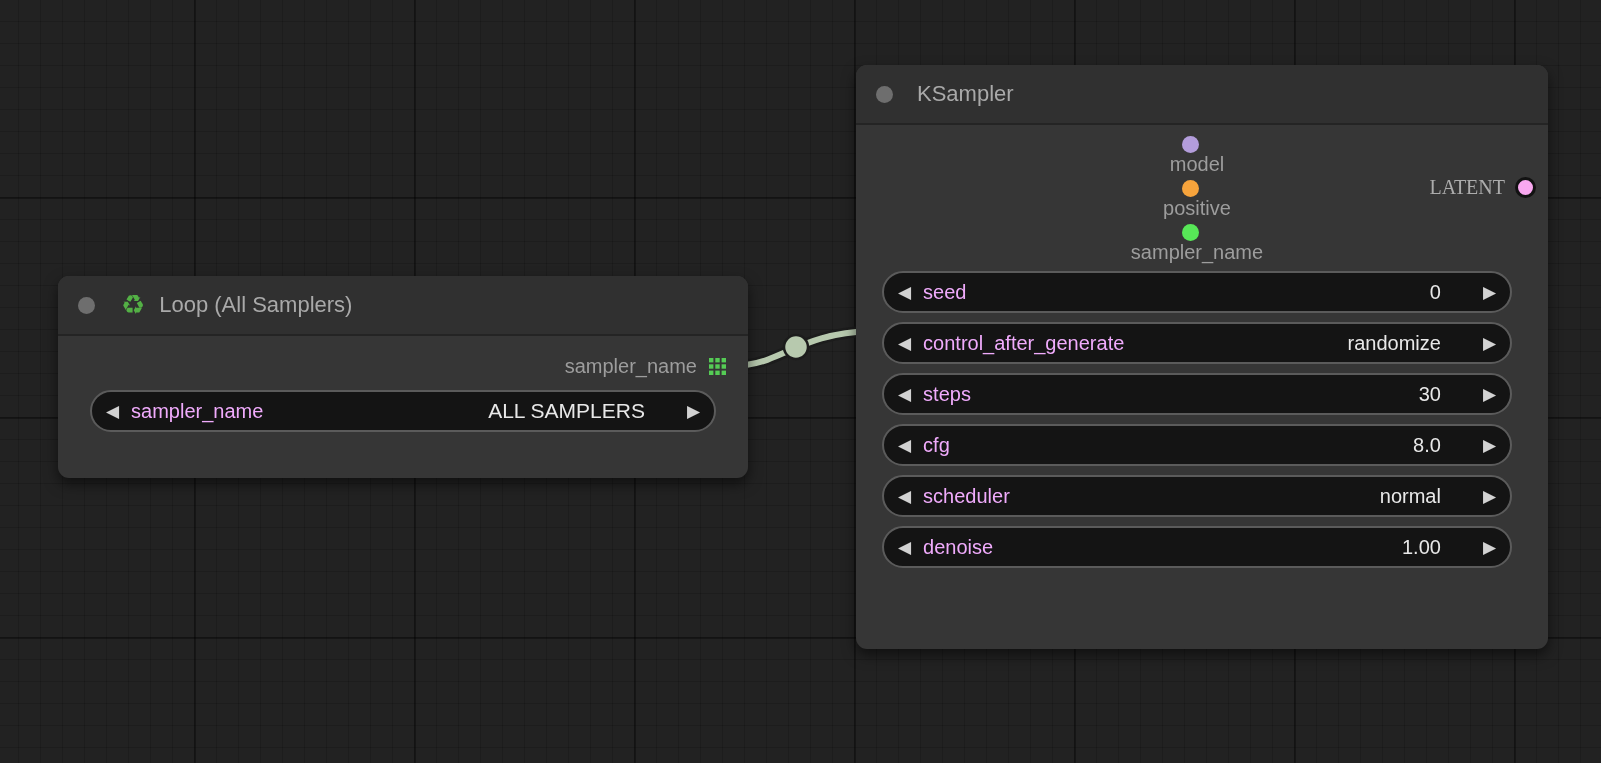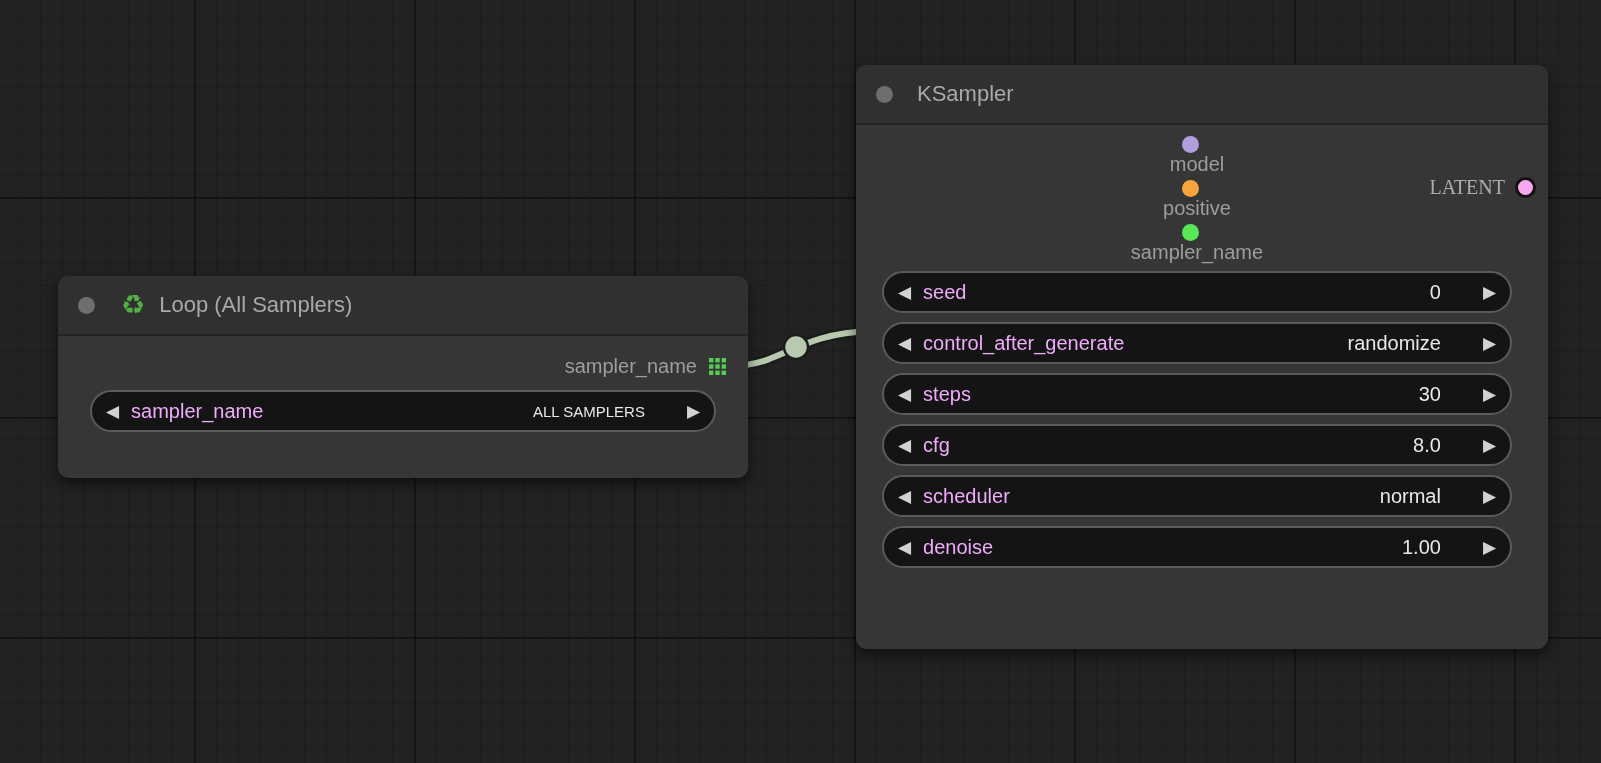--- a/index.html
+++ b/index.html
@@ -44,21 +44,21 @@
     height:42px;box-sizing:border-box;background:#141414;border:2px solid #5b5b5b;
     border-radius:22px;display:flex;align-items:center;
     margin:0 36px 9px 26px;padding:0 14px;font-size:20px;
   }
   .widget.ksampler-w{margin-top:0;}
   .w-arrow{color:#d2d2d2;font-size:17px;flex:none;cursor:pointer;line-height:1;}
   .w-name{color:#f0abfc;margin-left:12px;white-space:nowrap;}
   .w-value{margin-left:auto;margin-right:42px;color:#e8e8e8;white-space:nowrap;}
 
   .loop-widget{margin:2px 32px 0 32px;}
-  .loop-widget .w-value{font-size:15px;}
+  .loop-widget .w-value{font-size:21px;}
 
   #wire-svg{position:absolute;left:700px;top:300px;width:200px;height:100px;overflow:visible;}
 </style>
 </head>
 <body>
 
 <div id="canvas">
 
   <svg id="wire-svg" xmlns="http://www.w3.org/2000/svg" style="color: rgb(183, 201, 174);">
     <path d="M 46 65 C 85 60, 103 33, 172 31" fill="none" stroke="#1c1c1c" stroke-width="11" stroke-linecap="round"></path>

